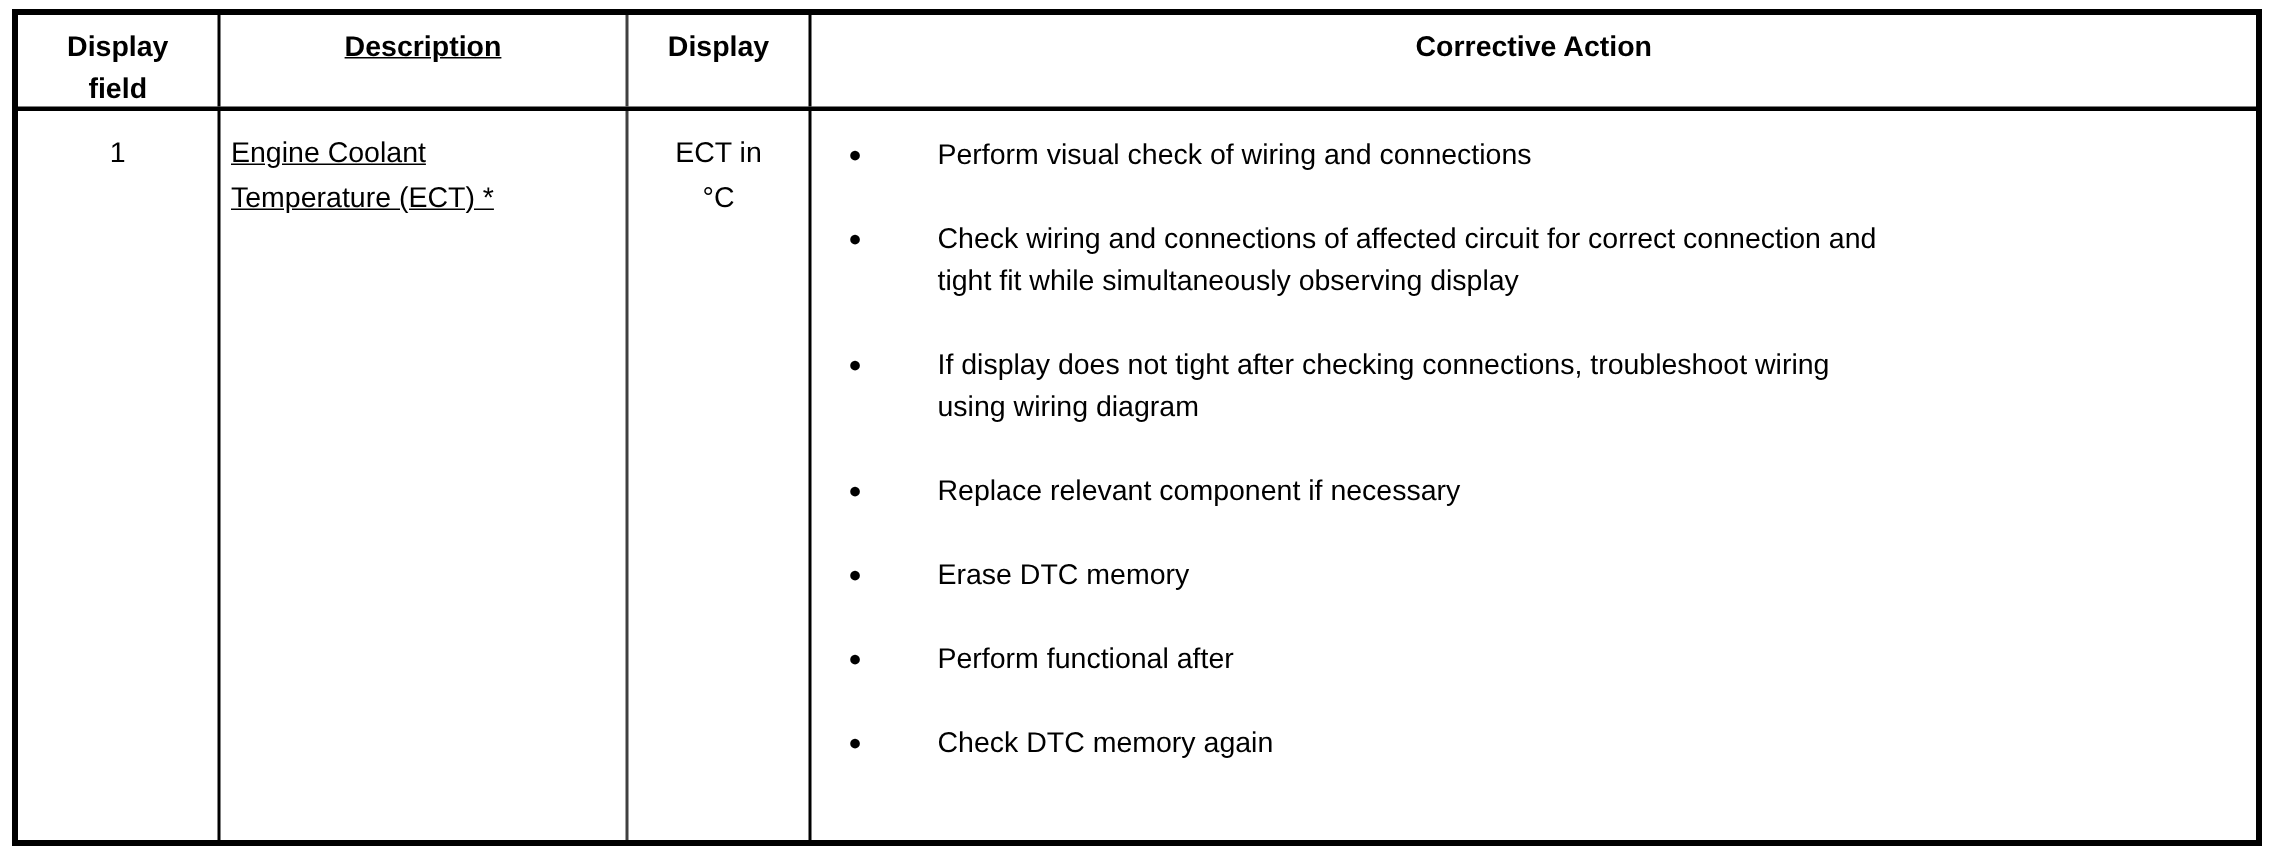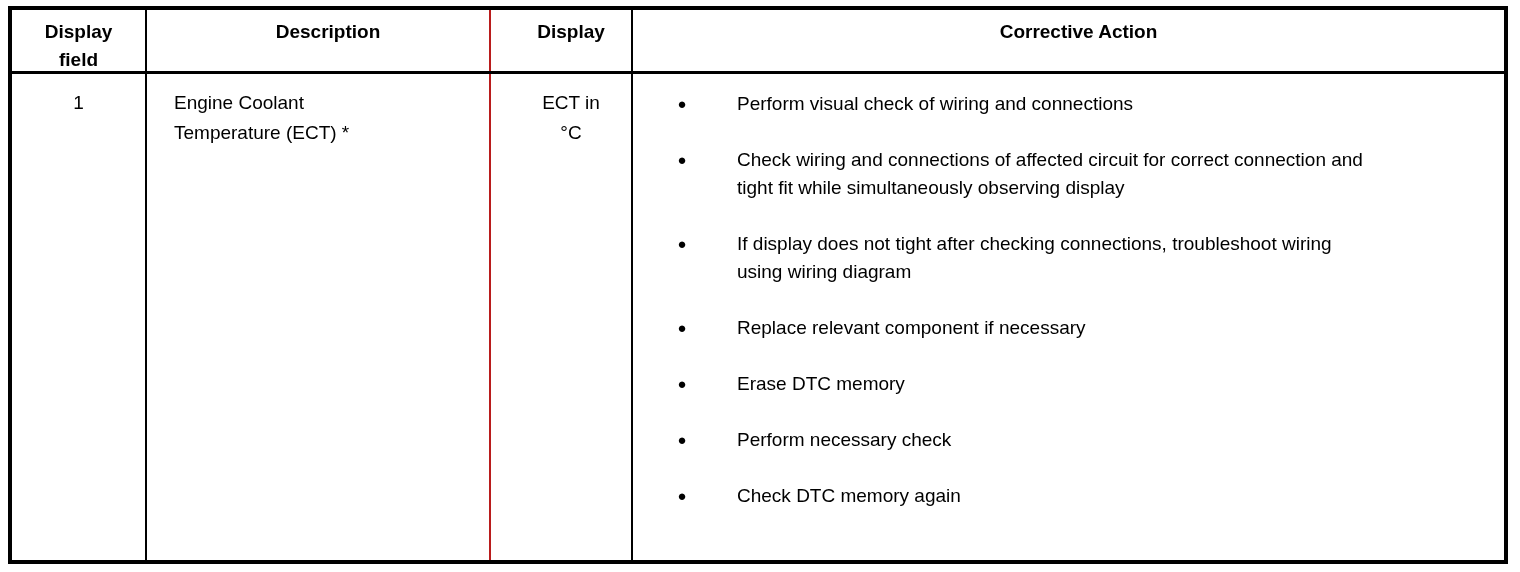--- a/index.html
+++ b/index.html
@@ -22,36 +22,35 @@
     box-sizing: border-box;
     display: flex;
     flex-direction: column;
     background: #ffffff;
   }
   .tr {
     display: flex;
     flex-direction: row;
     width: 100%;
     box-sizing: border-box;
-    gap: 20px;
   }
   .tr.header-row {
     height: 64px;
     border-bottom: 3px solid #000000;
     flex: 0 0 auto;
   }
   .tr.body-row {
     flex: 1 1 auto;
   }
   .td {
     box-sizing: border-box;
     overflow: hidden;
   }
   .col-1 { width: 135px; border-right: 2px solid #000000; flex: 0 0 auto; }
-  .col-2 { width: 324px; border-right: 2px solid #b91c1c; flex: 0 0 auto; }
+  .col-2 { width: 272px; border-right: 2px solid #404040; flex: 0 0 auto; text-decoration: underline; }
   .col-3 { width: 122px; border-right: 2px solid #000000; flex: 0 0 auto; }
   .col-4 { flex: 1 1 auto; }
 
   .header-row .td {
     font-weight: bold;
     font-size: 19px;
     line-height: 28px;
     text-align: center;
     padding-top: 8px;
   }
@@ -151,21 +150,21 @@
           </div>
           <div class="action-item">
             <span class="bullet">●</span>
             <div class="action-text">
               <div>Erase DTC memory</div>
             </div>
           </div>
           <div class="action-item">
             <span class="bullet">●</span>
             <div class="action-text">
-              <div>Perform necessary check</div>
+              <div>Perform functional after</div>
             </div>
           </div>
           <div class="action-item">
             <span class="bullet">●</span>
             <div class="action-text">
               <div>Check DTC memory again</div>
             </div>
           </div>
         </div>
     </div>

